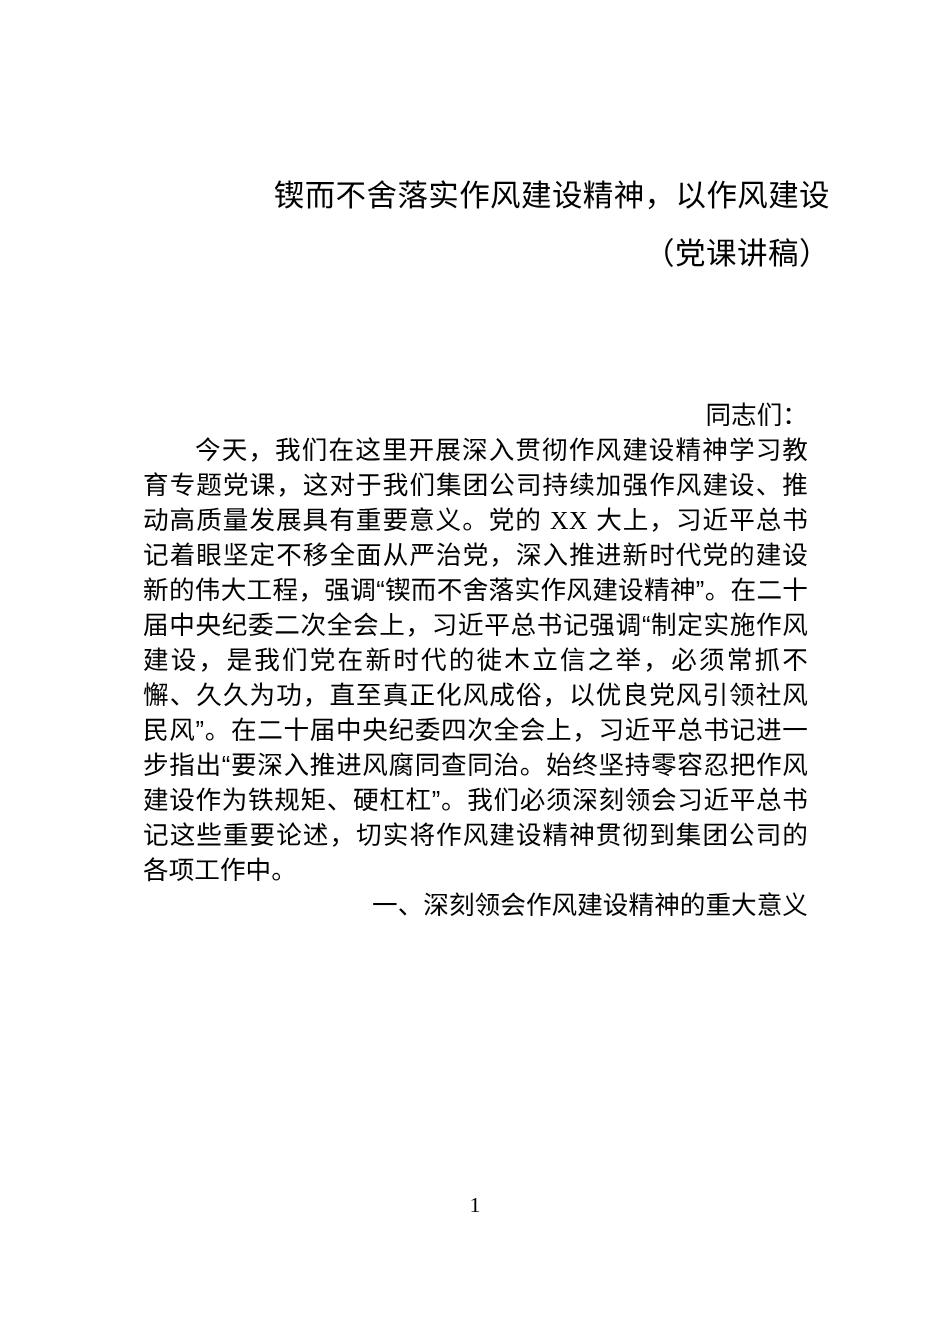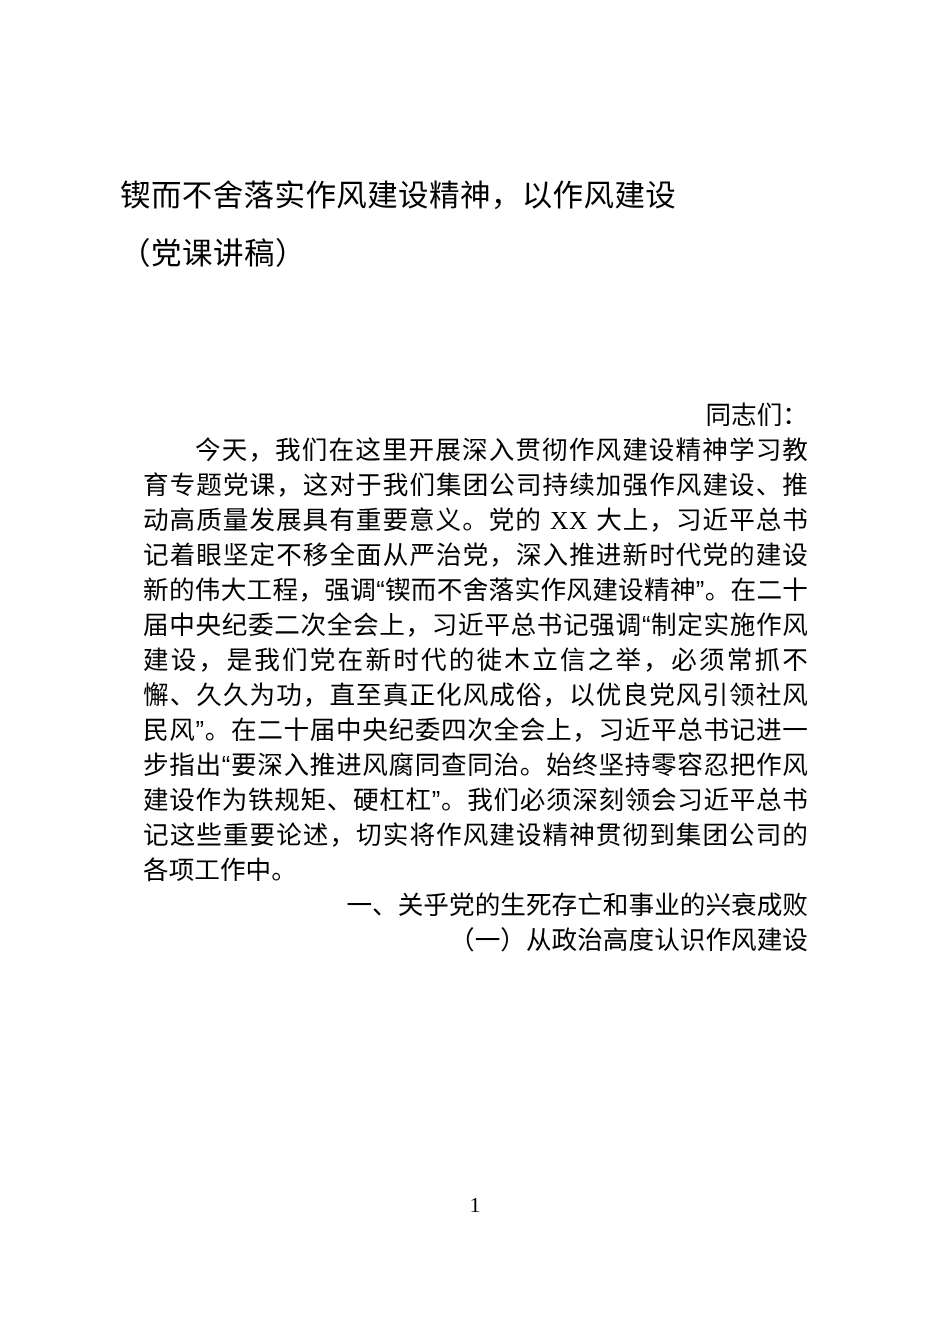--- a/index.html
+++ b/index.html
@@ -23,21 +23,21 @@
     overflow: hidden;
     box-sizing: border-box;
   }
 
   
   .doc-title {
     position: absolute;
     left: 120px;
     top: 166px;
     width: 710px;
-    text-align: left;
+    text-align: right;
     font-size: 30.5px;
     line-height: 58px;
     letter-spacing: 0.4px;
     font-weight: 400;
   }
   .doc-title .tline {
     display: block;
     white-space: nowrap;
   }
   .doc-title .tline.sub {
@@ -96,22 +96,21 @@
     <span class="tline">锲而不舍落实作风建设精神，以作风建设</span>
     <span class="tline sub">（党课讲稿）</span>
   </div>
 
   <div class="body-block">
 
     <p class="para short">同志们：</p>
 
     <p class="para"><span>今天，我们在这里开展深入贯彻作风建设精神学习教育专题党课，这对于我们集团公司持续加强作风建设、推动高质量发展具有重要意义。党的 </span><span class="serif-num">XX</span><span> 大上，习近平总书记着眼坚定不移全面从严治党，深入推进新时代党的建设新的伟大工程，强调“锲而不舍落实作风建设精神”。在二十届中央纪委二次全会上，习近平总书记强调“制定实施作风建设，是我们党在新时代的徙木立信之举，必须常抓不懈、久久为功，直至真正化风成俗，以优良党风引领社风民风”。在二十届中央纪委四次全会上，习近平总书记进一步指出“要深入推进风腐同查同治。始终坚持零容忍把作风建设作为铁规矩、硬杠杠”。我们必须深刻领会习近平总书记这些重要论述，切实将作风建设精神贯彻到集团公司的各项工作中。</span></p>
 
-    <p class="para short">一、关乎党的生死存亡和事业的兴衰成败</p>
+    <p class="para short">一、深刻领会作风建设精神的重大意义</p>
 
-    <p class="para short">（一）从政治高度认识作风建设</p>
 
 
   </div>
 
   <div class="page-number">1</div>
 
 </div>
 
 </body></html>

